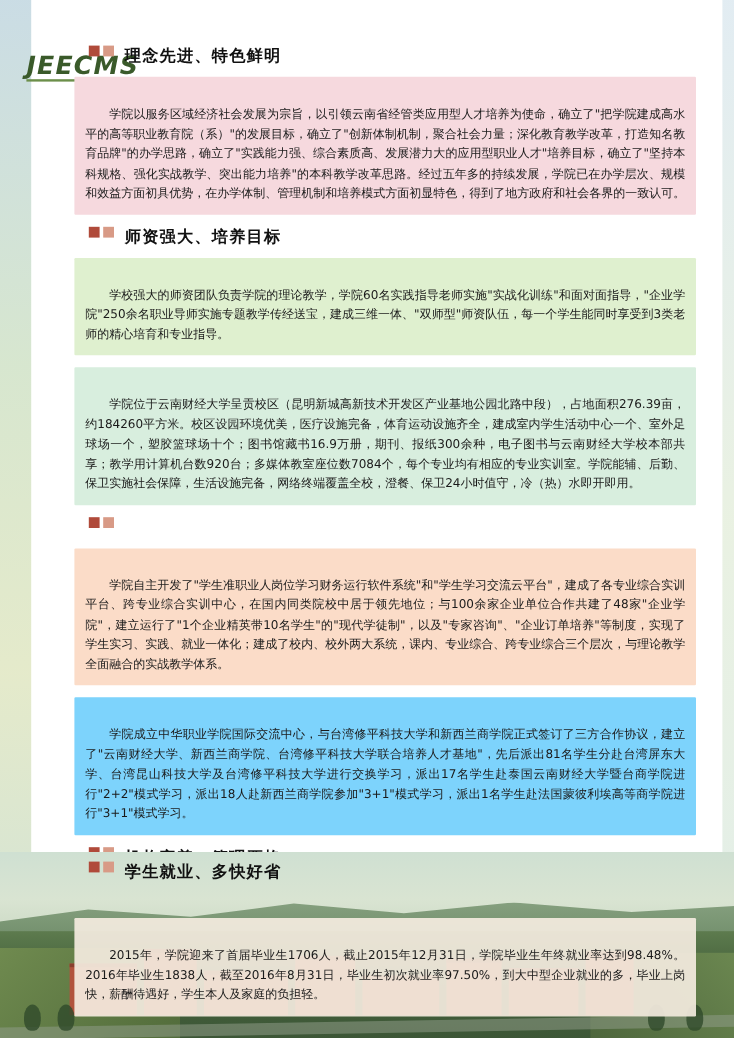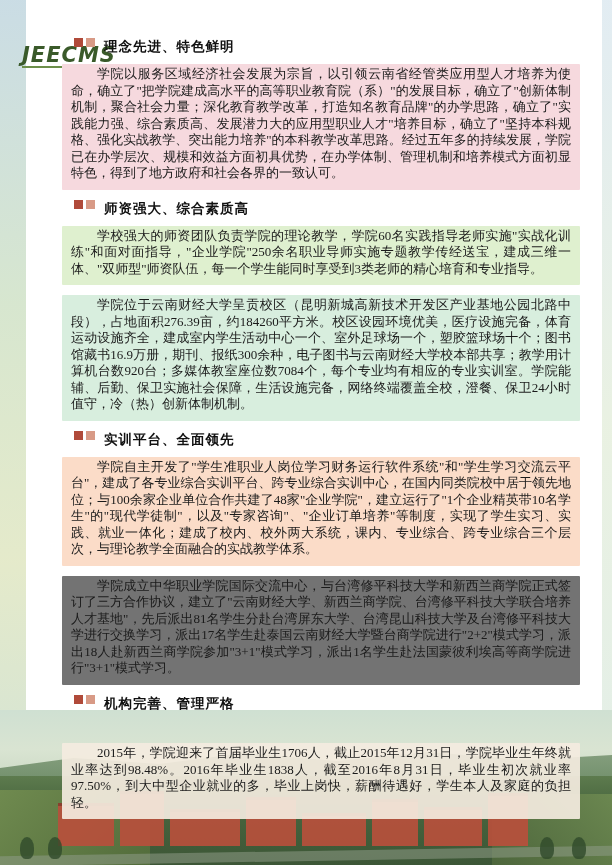--- a/index.html
+++ b/index.html
@@ -92,38 +92,37 @@
     font-family: "DejaVu Sans", "Liberation Sans", sans-serif;
     font-size: 13.5px;
     font-weight: bold;
     color: #111111;
     margin-left: 6px;
     letter-spacing: 1px;
   }
   .body-box {
     margin-left: 28px;
     margin-right: 14px;
-    padding: 2px 9px 8px 9px;
-    font-size: 13px;
+    padding: 24px 9px 8px 9px;
+    font-size: 10px;
     line-height: 16.5px;
     color: #1a1a1a;
     text-align: justify;
     text-justify: inter-ideograph;
     border-radius: 1px;
-    font-family: Liberation Serif, serif;
   }
   .body-box p {
     margin: 0;
     text-indent: 2em;
   }
   .bg-pink   { background: #f6d9de; }
   .bg-green  { background: #dff0cf; }
   .bg-mint   { background: #d8eede; }
   .bg-peach  { background: #fbdcc8; }
-  .bg-lilac  { background: #737373; }
+  .bg-lilac  { background: #7dd3fc; }
   .bg-blue   { background: #d6e4f2; }
   .bg-cream  { background: #f4ece0; }
 
   
   .photo-strip {
     position: absolute;
     left: 0;
     bottom: 0;
     width: 612px;
     height: 155px;
@@ -216,38 +215,37 @@
       </div>
       <div class="body-box bg-pink">
         <p>学院以服务区域经济社会发展为宗旨，以引领云南省经管类应用型人才培养为使命，确立了"把学院建成高水平的高等职业教育院（系）"的发展目标，确立了"创新体制机制，聚合社会力量；深化教育教学改革，打造知名教育品牌"的办学思路，确立了"实践能力强、综合素质高、发展潜力大的应用型职业人才"培养目标，确立了"坚持本科规格、强化实战教学、突出能力培养"的本科教学改革思路。经过五年多的持续发展，学院已在办学层次、规模和效益方面初具优势，在办学体制、管理机制和培养模式方面初显特色，得到了地方政府和社会各界的一致认可。</p>
       </div>
     </div>
 
     <div class="section">
       <div class="sec-head">
         <span class="sq b1"></span>
         <span class="sq b2"></span>
-        <span class="sec-title">师资强大、综合素质高</span>
+        <span class="sec-title">师资强大、培养目标</span>
       </div>
       <div class="body-box bg-green">
         <p>学校强大的师资团队负责学院的理论教学，学院60名实践指导老师实施"实战化训练"和面对面指导，"企业学院"250余名职业导师实施专题教学传经送宝，建成三维一体、"双师型"师资队伍，每一个学生能同时享受到3类老师的精心培育和专业指导。</p>
       </div>
     </div>
 
     <div class="section">
       <div class="body-box bg-mint">
-        <p>学院位于云南财经大学呈贡校区（昆明新城高新技术开发区产业基地公园北路中段），占地面积276.39亩，约184260平方米。校区设园环境优美，医疗设施完备，体育运动设施齐全，建成室内学生活动中心一个、室外足球场一个，塑胶篮球场十个；图书馆藏书16.9万册，期刊、报纸300余种，电子图书与云南财经大学校本部共享；教学用计算机台数920台；多媒体教室座位数7084个，每个专业均有相应的专业实训室。学院能辅、后勤、保卫实施社会保障，生活设施完备，网络终端覆盖全校，澄餐、保卫24小时值守，冷（热）创新体制机制。</p>
+        <p>学院位于云南财经大学呈贡校区（昆明新城高新技术开发区产业基地公园北路中段），占地面积276.39亩，约184260平方米。校区设园环境优美，医疗设施完备，体育运动设施齐全，建成室内学生活动中心一个、室外足球场一个，塑胶篮球场十个；图书馆藏书16.9万册，期刊、报纸300余种，电子图书与云南财经大学校本部共享；教学用计算机台数920台；多媒体教室座位数7084个，每个专业均有相应的专业实训室。学院能辅、后勤、保卫实施社会保障，生活设施完备，网络终端覆盖全校，澄餐、保卫24小时值守，冷（热）水即开即用。</p>
       </div>
     </div>
 
     <div class="section">
       <div class="sec-head">
         <span class="sq b1"></span>
         <span class="sq b2"></span>
-        <span class="sec-title">实训平台、全面领先</span>
       </div>
       <div class="body-box bg-peach">
         <p>学院自主开发了"学生准职业人岗位学习财务运行软件系统"和"学生学习交流云平台"，建成了各专业综合实训平台、跨专业综合实训中心，在国内同类院校中居于领先地位；与100余家企业单位合作共建了48家"企业学院"，建立运行了"1个企业精英带10名学生"的"现代学徒制"，以及"专家咨询"、"企业订单培养"等制度，实现了学生实习、实践、就业一体化；建成了校内、校外两大系统，课内、专业综合、跨专业综合三个层次，与理论教学全面融合的实战教学体系。</p>
       </div>
     </div>
 
     <div class="section">
       <div class="body-box bg-lilac">
         <p>学院成立中华职业学院国际交流中心，与台湾修平科技大学和新西兰商学院正式签订了三方合作协议，建立了"云南财经大学、新西兰商学院、台湾修平科技大学联合培养人才基地"，先后派出81名学生分赴台湾屏东大学、台湾昆山科技大学及台湾修平科技大学进行交换学习，派出17名学生赴泰国云南财经大学暨台商学院进行"2+2"模式学习，派出18人赴新西兰商学院参加"3+1"模式学习，派出1名学生赴法国蒙彼利埃高等商学院进行"3+1"模式学习。</p>
       </div>
@@ -283,18 +281,23 @@
       <div class="bld" style="left:430px;width:40px;height:50px;"></div>
     </div>
     <div class="road"></div>
     <div class="tree" style="left:20px;"></div>
     <div class="tree" style="left:48px;"></div>
     <div class="tree" style="left:540px;"></div>
     <div class="tree" style="left:572px;"></div>
   </div>
 
   <div class="last-section">
+    <div class="sec-head">
+      <span class="sq b1"></span>
+      <span class="sq b2"></span>
+      <span class="sec-title">学生就业、多快好省</span>
+    </div>
     <div class="body-box bg-cream">
       <p>2015年，学院迎来了首届毕业生1706人，截止2015年12月31日，学院毕业生年终就业率达到98.48%。2016年毕业生1838人，截至2016年8月31日，毕业生初次就业率97.50%，到大中型企业就业的多，毕业上岗快，薪酬待遇好，学生本人及家庭的负担轻。</p>
     </div>
   </div>
 
 </div>
 
 </body></html>

